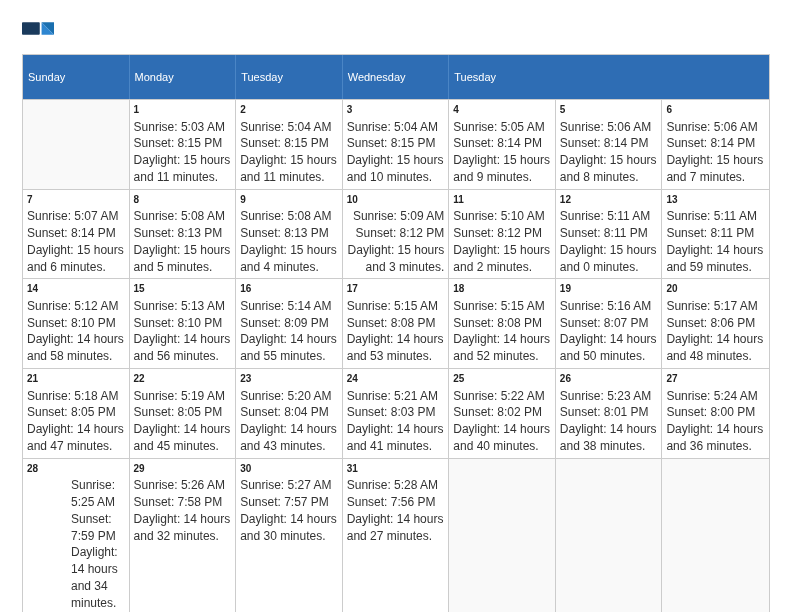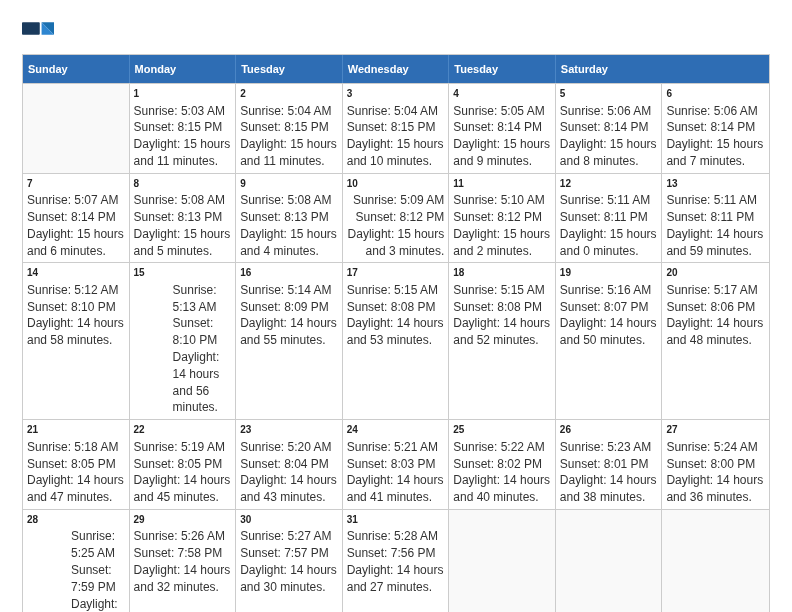--- a/index.html
+++ b/index.html
@@ -59,22 +59,22 @@
       border: 1px solid #ccc;
     }
     .cal-header {
       display: grid;
       grid-template-columns: repeat(7, 1fr);
       background: #2e6db4;
     }
     .cal-header-cell {
       color: #fff;
       font-size: 11px;
-      font-weight: bold;
-      padding: 8px 5px;
+      font-weight: normal;
+      padding: 16px 5px;
       text-align: left;
       border-right: 1px solid #4a85c5;
     }
     .cal-header-cell:last-child { border-right: none; }
     .cal-body {
       flex: 1;
       display: flex;
       flex-direction: column;
     }
     .cal-row {
@@ -129,21 +129,20 @@
     </div>
   </div>
 
   <div class="calendar">
     <div class="cal-header">
     <div class="cal-header-cell">Sunday</div>
         <div class="cal-header-cell">Monday</div>
         <div class="cal-header-cell">Tuesday</div>
         <div class="cal-header-cell">Wednesday</div>
         <div class="cal-header-cell">Tuesday</div>
-        <div class="cal-header-cell">Saturday</div>
       </div>
     <div class="cal-body">
     <div class="cal-row">
           <div class="cal-cell empty"></div>
           <div class="cal-cell">
             <div class="day-number">1</div>
             <div class="day-info" style="white-space: pre-line;">Sunrise: 5:03 AM
 Sunset: 8:15 PM
 Daylight: 15 hours
 and 11 minutes.</div>
@@ -238,21 +237,21 @@
         <div class="cal-row">
           <div class="cal-cell">
             <div class="day-number">14</div>
             <div class="day-info" style="white-space: pre-line;">Sunrise: 5:12 AM
 Sunset: 8:10 PM
 Daylight: 14 hours
 and 58 minutes.</div>
           </div>
           <div class="cal-cell">
             <div class="day-number">15</div>
-            <div class="day-info" style="white-space: pre-line; margin-left: 39px;">Sunrise: 5:13 AM
+            <div class="day-info" style="white-space: pre-line;">Sunrise: 5:13 AM
 Sunset: 8:10 PM
 Daylight: 14 hours
 and 56 minutes.</div>
           </div>
           <div class="cal-cell">
             <div class="day-number">16</div>
             <div class="day-info" style="white-space: pre-line;">Sunrise: 5:14 AM
 Sunset: 8:09 PM
 Daylight: 14 hours
 and 55 minutes.</div>

